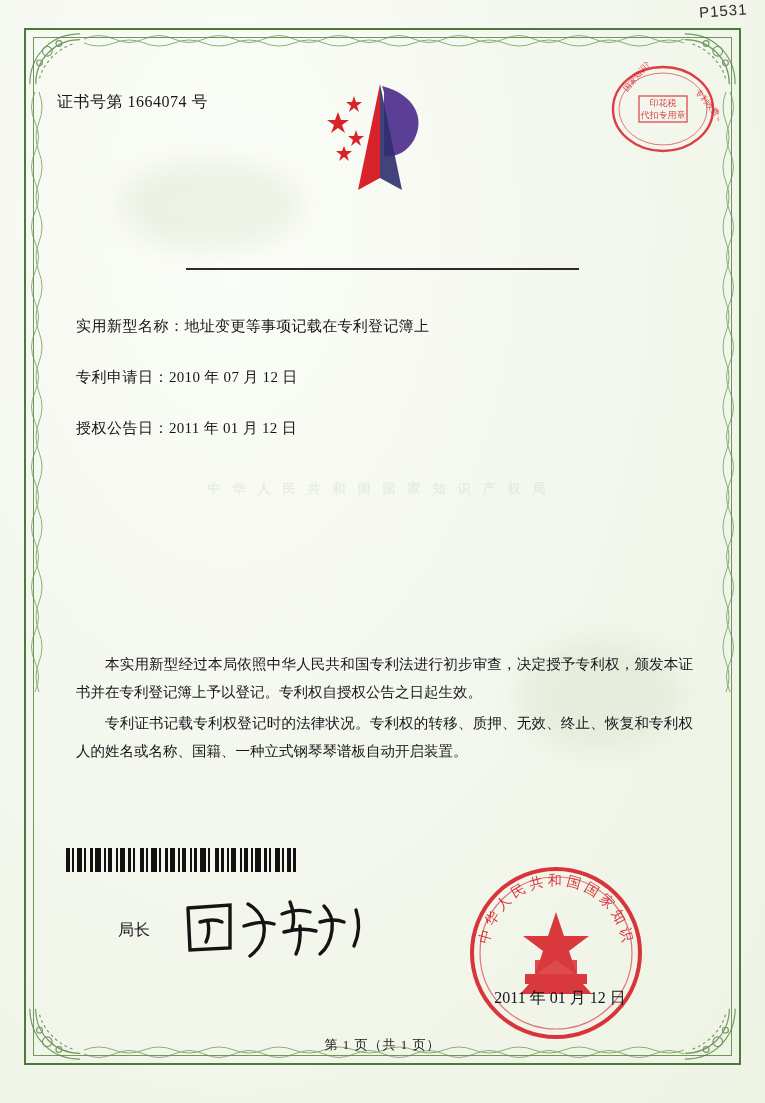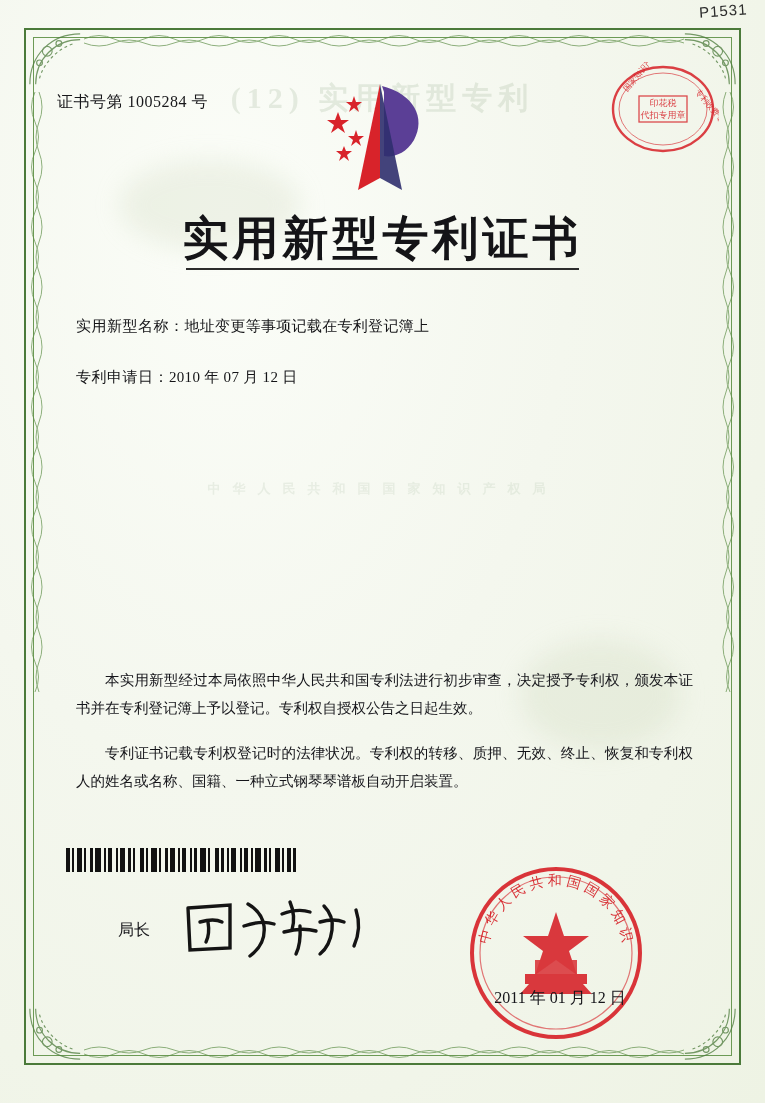--- a/index.html
+++ b/index.html
@@ -107,21 +107,21 @@
   }
   .field .lbl{letter-spacing:.5px;}
   .field .val{letter-spacing:.3px;}
 
   
   .body-text{
     position:absolute;left:76px;right:72px;top:650px;
     font-size:14.5px;color:#15151a;line-height:1.95;
     text-align:justify;
   }
-  .body-text p{margin:16px 0 2px 0;text-indent:2em;}
+  .body-text p{margin:0 0 2px 0;text-indent:2em;}
 
   
   .barcode{
     position:absolute;left:66px;top:848px;width:258px;height:24px;
     overflow:hidden;display:flex;align-items:stretch;
   }
   .barcode i{display:block;height:100%;background:#111;}
 
   
   .sig-label{
@@ -220,24 +220,23 @@
       <path d="M12,0 q6,15 0,30 t0,30 t0,30 t0,30 t0,30 t0,30 t0,30 t0,30 t0,30 t0,30 t0,30 t0,30 t0,30 t0,30 t0,30 t0,30 t0,30 t0,30 t0,30 t0,30"></path>
     </g>
   </svg>
   <svg class="edge-right" viewBox="0 0 16 600" preserveAspectRatio="none">
     <g fill="none" stroke="#5f8f49" stroke-width="1">
       <path d="M8,0 q-7,15 0,30 t0,30 t0,30 t0,30 t0,30 t0,30 t0,30 t0,30 t0,30 t0,30 t0,30 t0,30 t0,30 t0,30 t0,30 t0,30 t0,30 t0,30 t0,30 t0,30"></path>
       <path d="M12,0 q6,15 0,30 t0,30 t0,30 t0,30 t0,30 t0,30 t0,30 t0,30 t0,30 t0,30 t0,30 t0,30 t0,30 t0,30 t0,30 t0,30 t0,30 t0,30 t0,30 t0,30"></path>
     </g>
   </svg>
 
-  <div class="ghost ghost-top">(12) 实用新型专利</div>
   <div class="ghost ghost-mid">中华人民共和国国家知识产权局</div>
 
-  <div class="cert-no">证书号第 1005284 号</div>
+  <div class="cert-no">证书号第 1664074 号</div>
 
   <svg class="logo" viewBox="0 0 130 120">
     <path d="M60,8 C92,16 104,40 92,62 C84,76 70,80 62,78 L62,14 Z" fill="#5b3f96"></path>
     <path d="M58,6 L58,100 L36,112 Z" fill="#d8232a"></path>
     <path d="M58,6 L58,100 L80,112 Z" fill="#2f2f6e" opacity="0.9"></path>
     <g fill="#d8232a">
       <polygon points="16,34 19,42 27,42 20,47 23,55 16,50 9,55 12,47 5,42 13,42"></polygon>
       <polygon points="32,18 34,24 40,24 35,28 37,34 32,30 27,34 29,28 24,24 30,24"></polygon>
       <polygon points="34,52 36,58 42,58 37,62 39,68 34,64 29,68 31,62 26,58 32,58"></polygon>
       <polygon points="22,68 24,73 30,73 25,77 27,83 22,79 17,83 19,77 14,73 20,73"></polygon>
@@ -249,29 +248,31 @@
     <ellipse cx="56" cy="47" rx="44" ry="36" fill="none" stroke="#d61f26" stroke-width="1" opacity=".6"></ellipse>
     <rect x="32" y="34" width="48" height="26" fill="none" stroke="#d61f26" stroke-width="1.3" opacity=".8"></rect>
     <g fill="#d61f26" opacity=".85" font-family="Liberation Serif, serif" font-size="9">
       <text x="56" y="44" text-anchor="middle">印花税</text>
       <text x="56" y="56" text-anchor="middle">代扣专用章</text>
       <text x="20" y="30" transform="rotate(-50 20 30)" font-size="8">国家知识产权局</text>
       <text x="88" y="30" transform="rotate(50 88 30)" font-size="8">专利收费专用</text>
     </g>
   </svg>
 
-  <div class="title">实用新型专利证书</div>
   <div class="title-underline"></div>
 
   <div class="fields">
     <div class="field">
       <span class="lbl">实用新型名称：</span><span class="val">地址变更等事项记载在专利登记簿上</span>
     </div>
     <div class="field">
       <span class="lbl">专利申请日：</span><span class="val">2010 年 07 月 12 日</span>
+    </div>
+    <div class="field">
+      <span class="lbl">授权公告日：</span><span class="val">2011 年 01 月 12 日</span>
     </div>
   </div>
 
   <div class="body-text">
     <p>本实用新型经过本局依照中华人民共和国专利法进行初步审查，决定授予专利权，颁发本证书并在专利登记簿上予以登记。专利权自授权公告之日起生效。</p>
     <p>专利证书记载专利权登记时的法律状况。专利权的转移、质押、无效、终止、恢复和专利权人的姓名或名称、国籍、一种立式钢琴琴谱板自动开启装置。</p>
   </div>
 
   <div class="barcode">
     <i style="width:4px"></i>
@@ -378,13 +379,14 @@
       <polygon points="55,132 127,132 118,122 64,122"></polygon>
       <rect x="70" y="98" width="42" height="16" opacity=".9"></rect>
     </g>
     <path id="sealArc" d="M 23,91 A 68,68 0 0 1 159,91" fill="none"></path>
     <text font-family="Liberation Serif, serif" font-size="14" fill="#d61f26" opacity=".9" letter-spacing="4">
       <textPath href="#sealArc" startOffset="4%">中华人民共和国国家知识产权局</textPath>
     </text>
   </svg>
   <div class="seal-date">2011 年 01 月 12 日</div>
 
+  <div class="page-no">第 1 页（共 1 页）</div>
 </div>
 
 </body></html>

